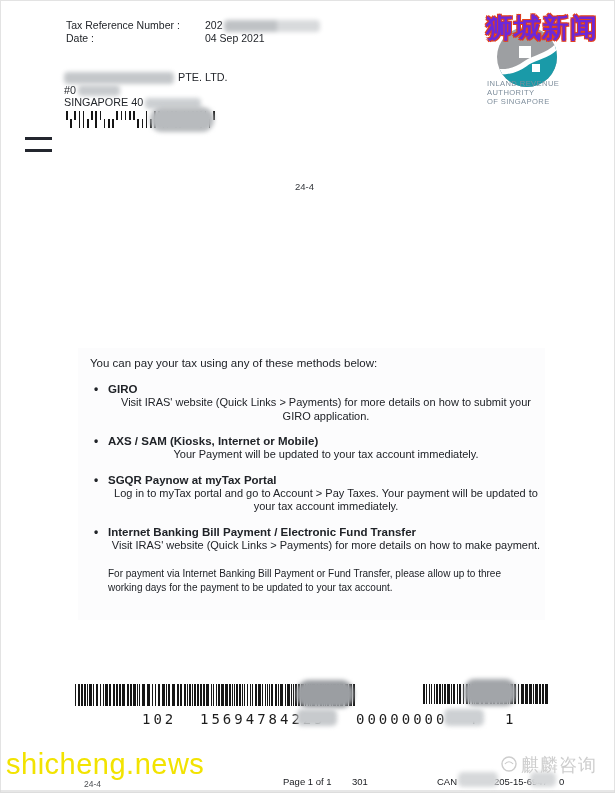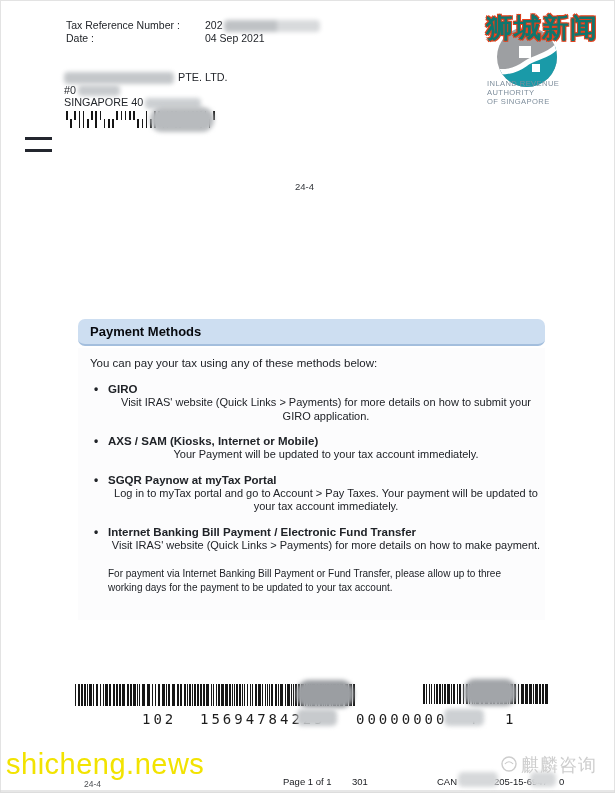--- a/index.html
+++ b/index.html
@@ -50,21 +50,21 @@
   .bc-right{left:423px;top:684px;width:127px;height:20px;}
   
   .ocr{position:absolute;top:711px;font-family:"DejaVu Sans Mono",monospace;font-size:14px;
     letter-spacing:3px;color:#1d1d1d;z-index:1;}
   
   .f-center{left:40px;width:575px;text-align:center;font-size:9.5px;color:#17191d;}
   .f-small{font-size:9.5px;color:#17191d;}
   a.doclink{color:#0000cc;text-decoration:underline;}
   .corner-marker{left:84px;top:779px;font-size:8.5px;color:#4d5054;z-index:1;}
   
-  .wm-tr{left:486px;top:10px;font-size:27px;font-weight:bold;color:#0f766e;letter-spacing:1px;z-index:6;
+  .wm-tr{left:486px;top:10px;font-size:27px;font-weight:bold;color:#6d28d9;letter-spacing:1px;z-index:6;
     text-shadow:-1px -1px 0 #e2401c,1px -1px 0 #e2401c,-1px 1px 0 #e2401c,1px 1px 0 #e2401c;}
   .wm-bl{left:6px;top:748px;font-size:29px;color:#f2e300;z-index:6;letter-spacing:.5px;}
   .wm-br{left:521px;top:753px;font-size:18px;color:#cdcdcd;z-index:6;letter-spacing:1px;}
   .wm-br-logo{left:500px;top:755px;width:18px;height:18px;z-index:6;}
   .edge-bottom{left:0;top:790px;width:615px;height:3px;background:#dadada;opacity:.65;}
 </style>
 </head>
 <body>
 
 <div class="page">
@@ -142,21 +142,20 @@
     <div>AUTHORITY</div>
     <div>OF SINGAPORE</div>
   </div>
 
   <div class="abs fold" style="top:137px;"></div>
   <div class="abs fold" style="top:149px;"></div>
 
   <div class="abs marker">24-4</div>
 
 
-  <div class="abs pm-header">Payment Methods</div>
   <div class="abs pm-body">
     <div class="pm-intro">You can pay your tax using any of these methods below:</div>
     <ul class="pm-list">
       <li>
         <span class="bullet">•</span>
         <div class="pm-name">GIRO</div>
         <div class="pm-desc">Visit IRAS' website (Quick Links &gt; Payments) for more details on how to submit your GIRO application.</div>
       </li>
       <li>
         <span class="bullet">•</span>

